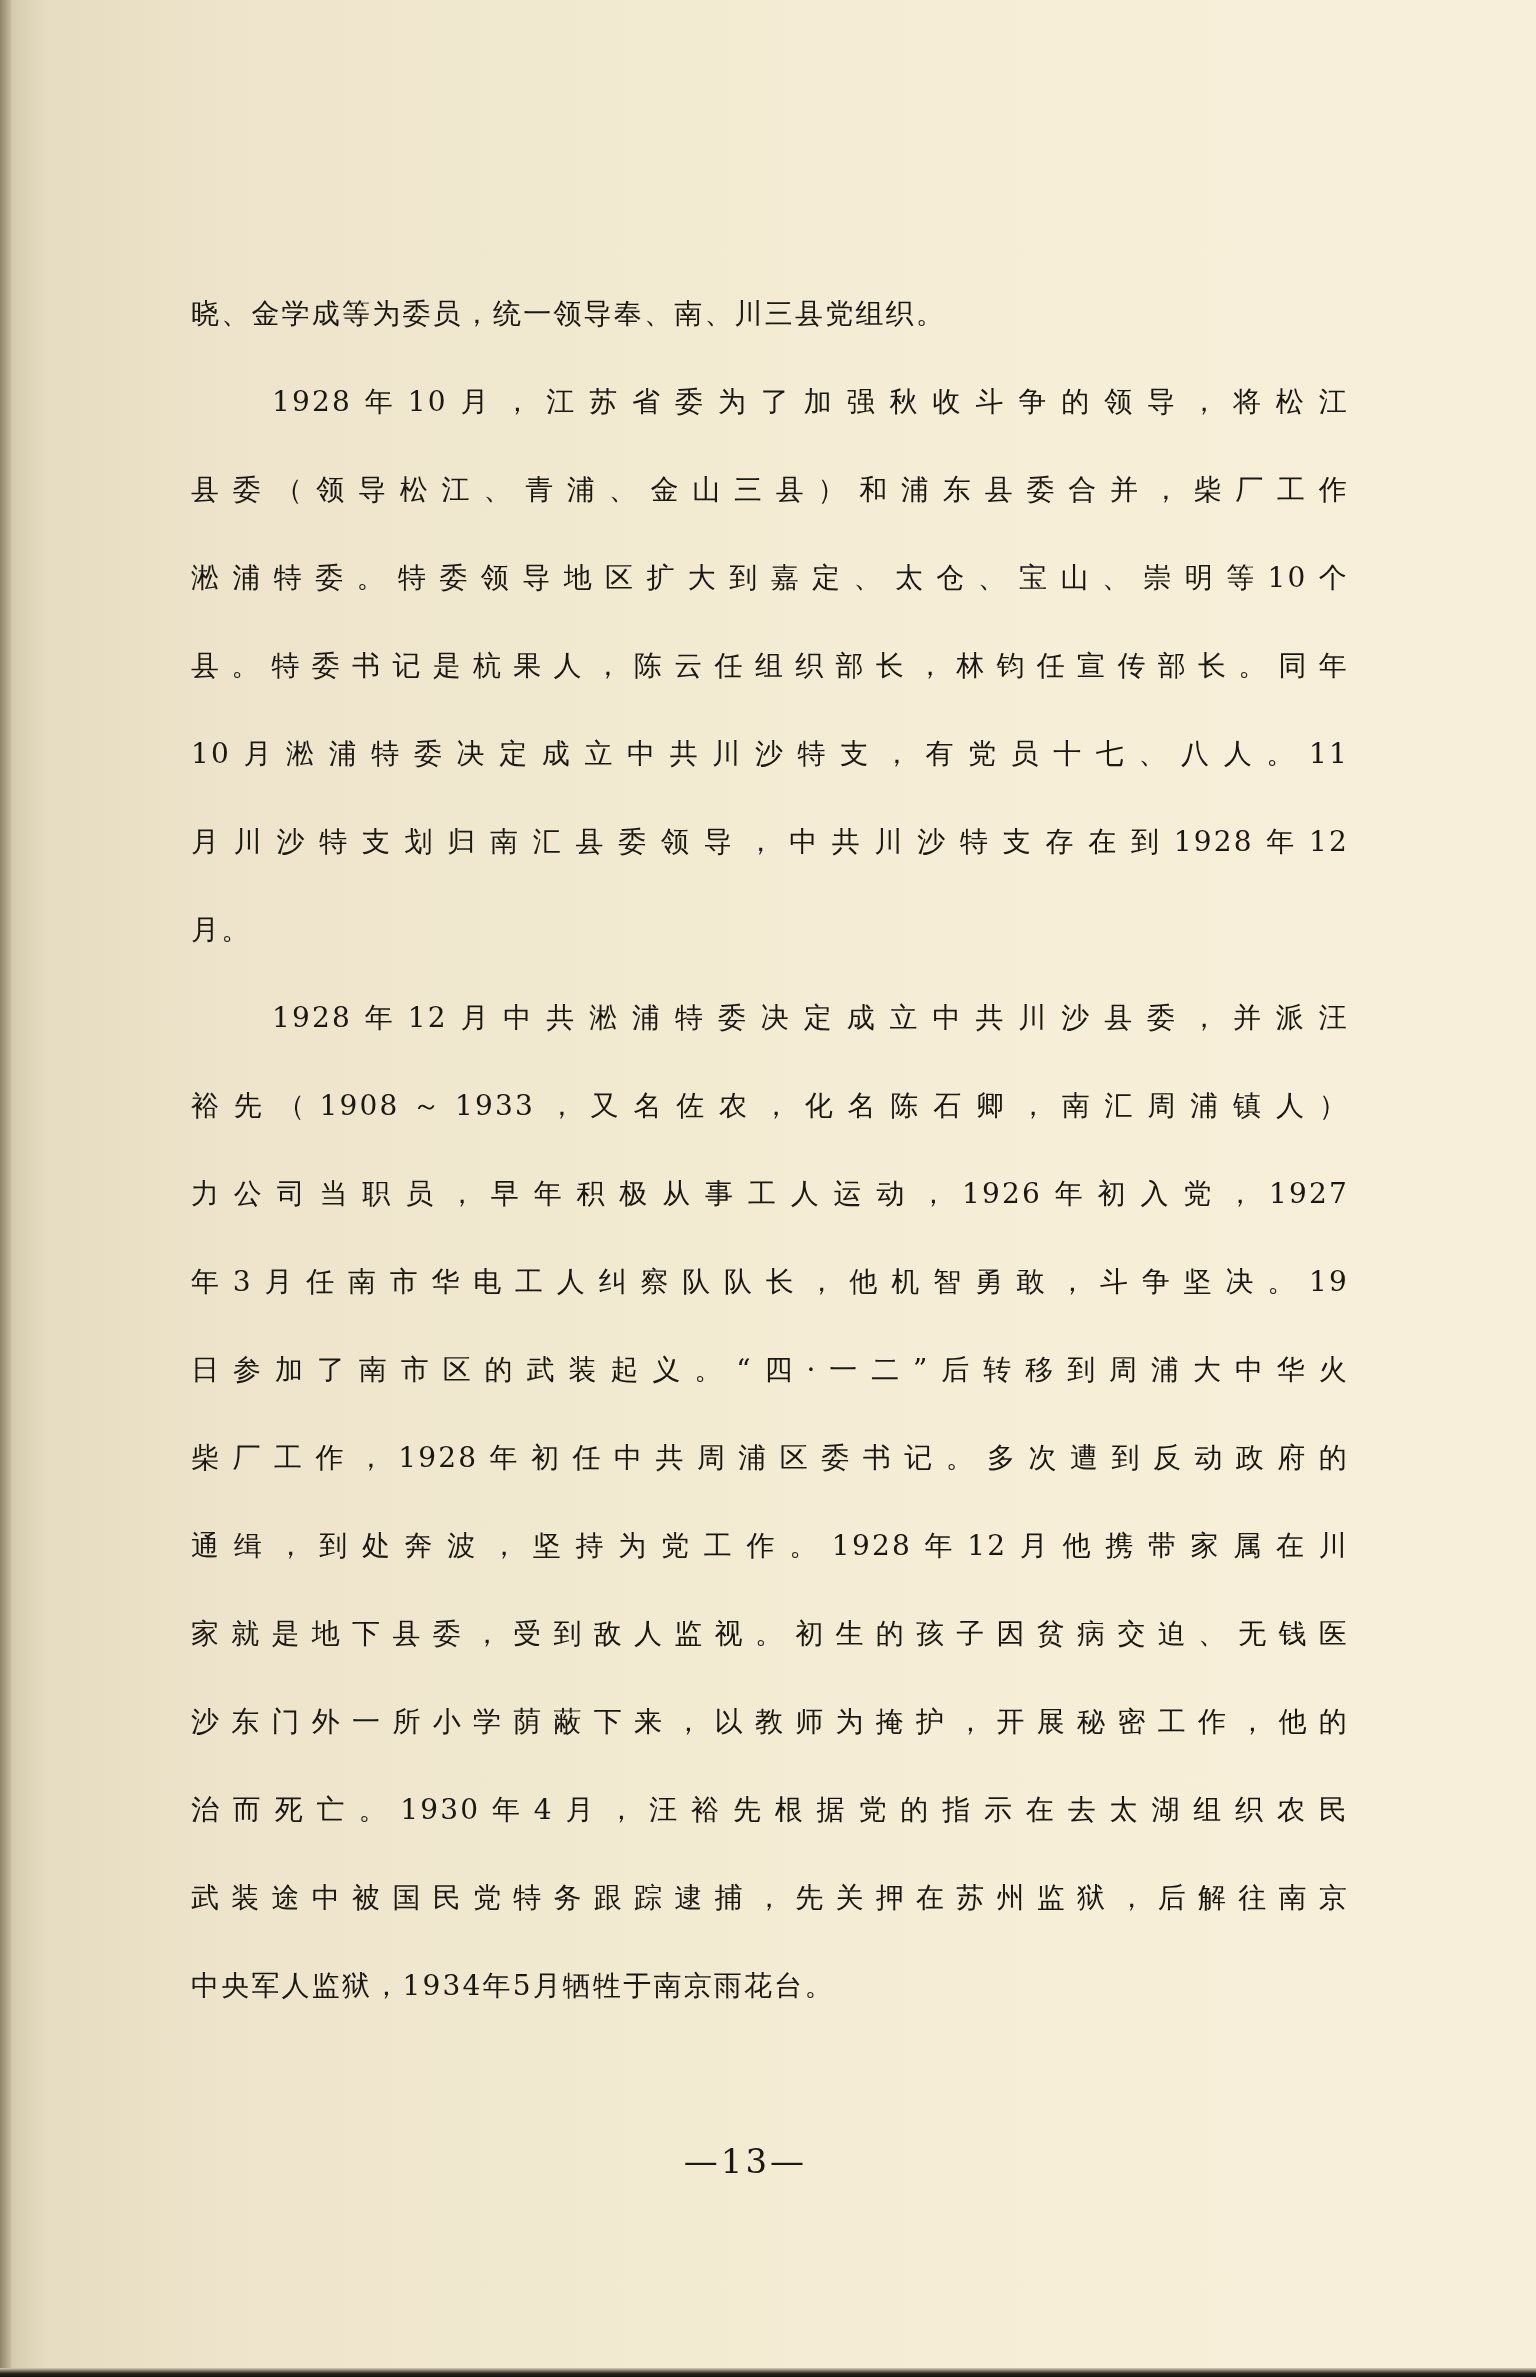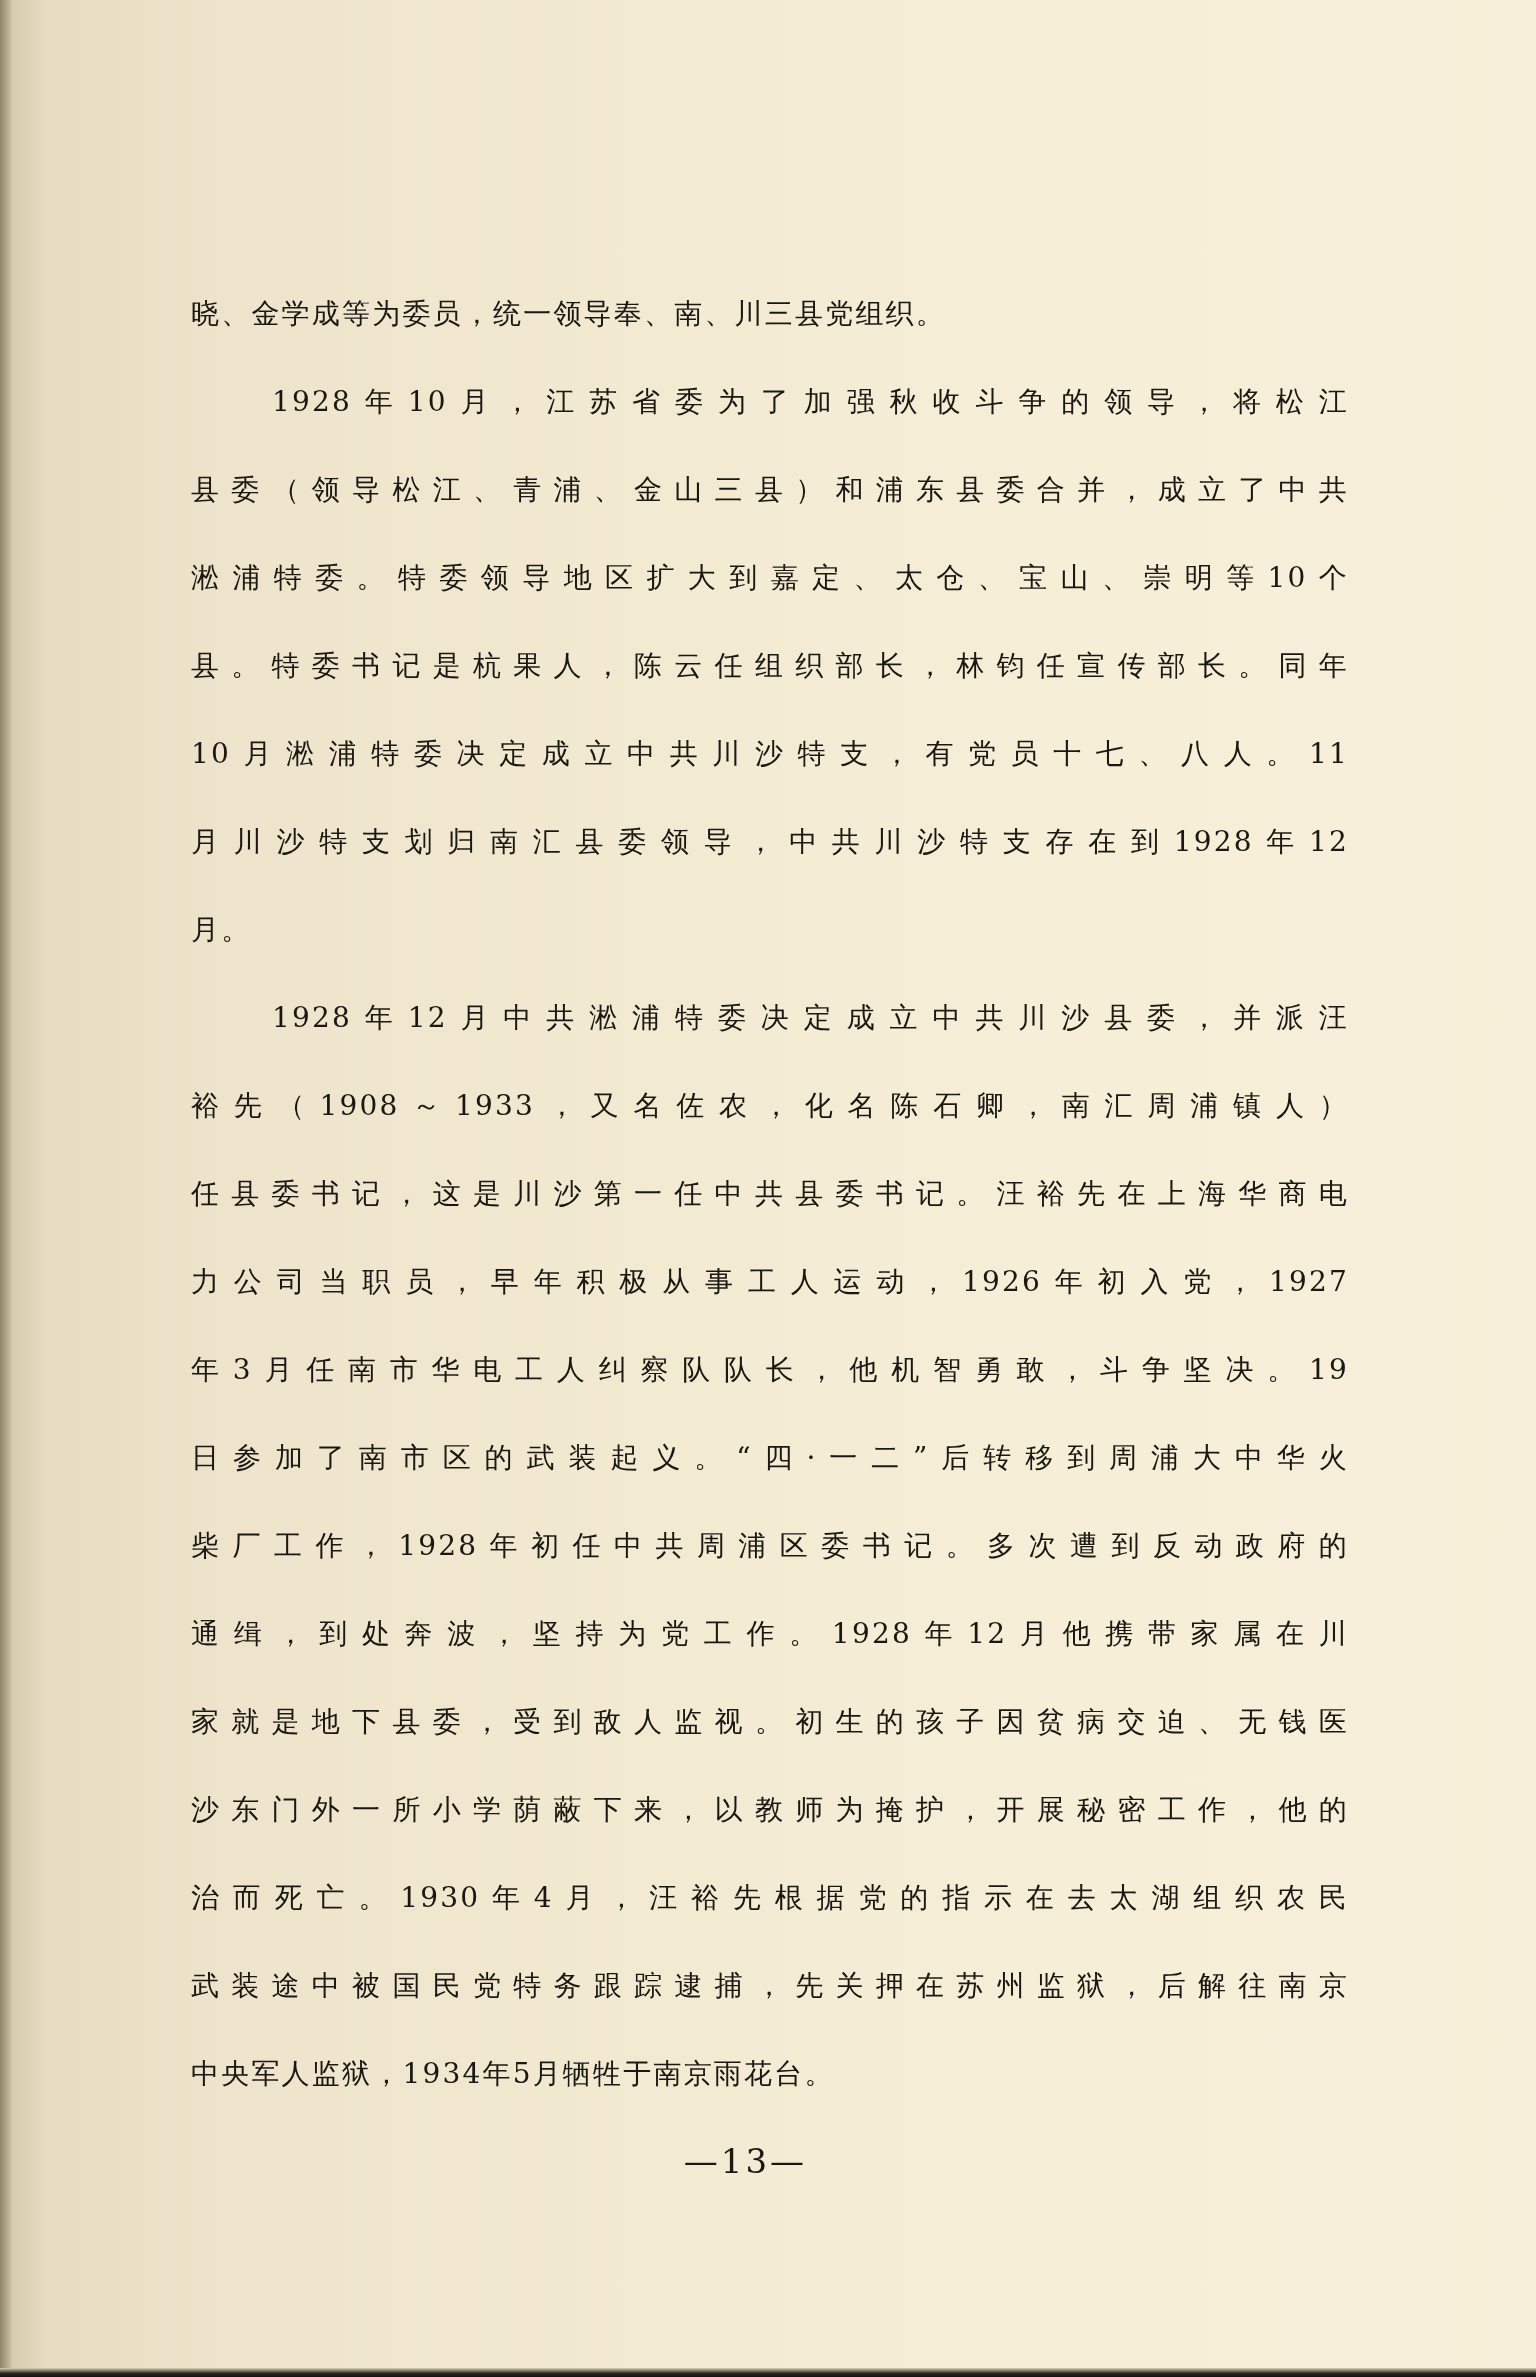--- a/index.html
+++ b/index.html
@@ -41,30 +41,29 @@
 <body>
 
 <div class="page">
   <div class="gutter-shadow"></div>
 
   <div class="body-text">
 
     <div class="line last">晓、金学成等为委员，统一领导奉、南、川三县党组织。</div>
 
     <div class="line indent">1928年10月，江苏省委为了加强秋收斗争的领导，将松江</div>
-    <div class="line">县委（领导松江、青浦、金山三县）和浦东县委合并，成立了中共</div>
+    <div class="line">县委（领导松江、青浦、金山三县）和浦东县委合并，柴厂工作</div>
     <div class="line">淞浦特委。特委领导地区扩大到嘉定、太仓、宝山、崇明等10个</div>
     <div class="line">县。特委书记是杭果人，陈云任组织部长，林钧任宣传部长。同年</div>
     <div class="line">10月淞浦特委决定成立中共川沙特支，有党员十七、八人。11</div>
     <div class="line">月川沙特支划归南汇县委领导，中共川沙特支存在到1928年12</div>
     <div class="line last">月。</div>
 
     <div class="line indent">1928年12月中共淞浦特委决定成立中共川沙县委，并派汪</div>
     <div class="line">裕先（1908～1933，又名佐农，化名陈石卿，南汇周浦镇人）</div>
-    <div class="line">任县委书记，这是川沙第一任中共县委书记。汪裕先在上海华商电</div>
     <div class="line">力公司当职员，早年积极从事工人运动，1926年初入党，1927</div>
     <div class="line">年3月任南市华电工人纠察队队长，他机智勇敢，斗争坚决。19</div>
     <div class="line">日参加了南市区的武装起义。“四·一二”后转移到周浦大中华火</div>
     <div class="line">柴厂工作，1928年初任中共周浦区委书记。多次遭到反动政府的</div>
     <div class="line">通缉，到处奔波，坚持为党工作。1928年12月他携带家属在川</div>
     <div class="line">家就是地下县委，受到敌人监视。初生的孩子因贫病交迫、无钱医</div>
     <div class="line">沙东门外一所小学荫蔽下来，以教师为掩护，开展秘密工作，他的</div>
     <div class="line">治而死亡。1930年4月，汪裕先根据党的指示在去太湖组织农民</div>
     <div class="line">武装途中被国民党特务跟踪逮捕，先关押在苏州监狱，后解往南京</div>
     <div class="line last">中央军人监狱，1934年5月牺牲于南京雨花台。</div>

